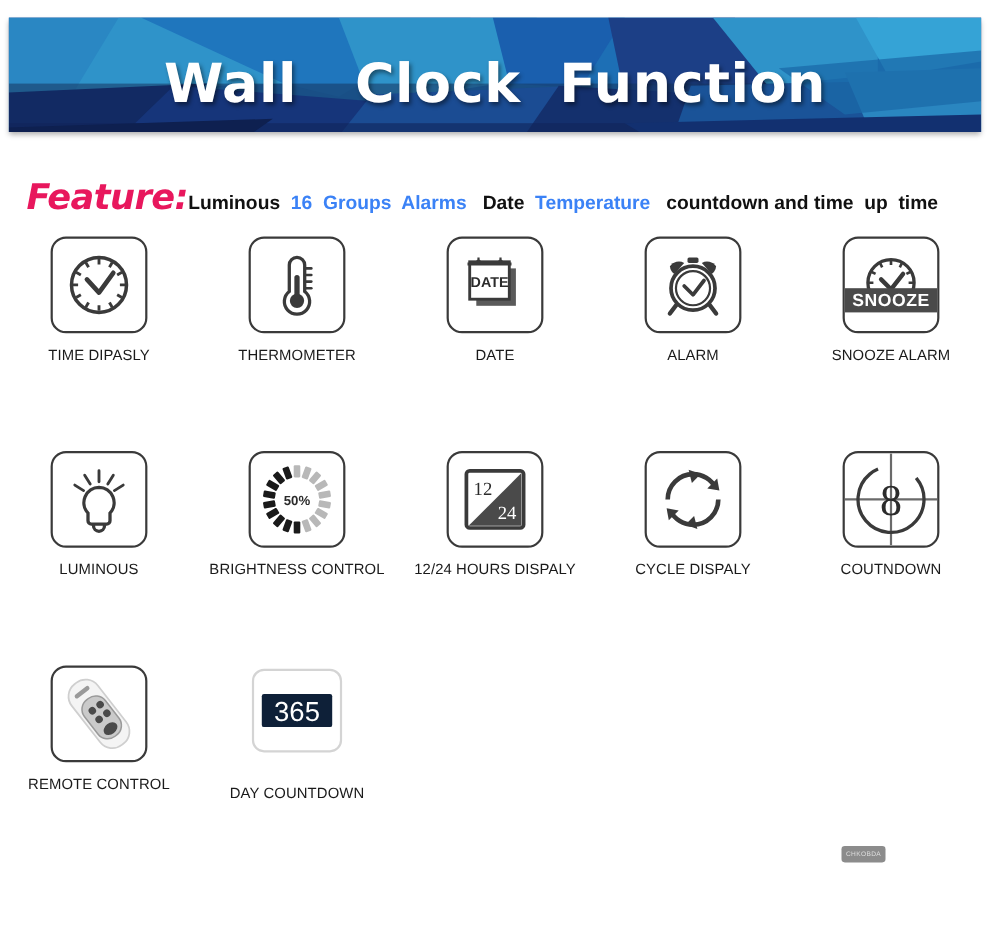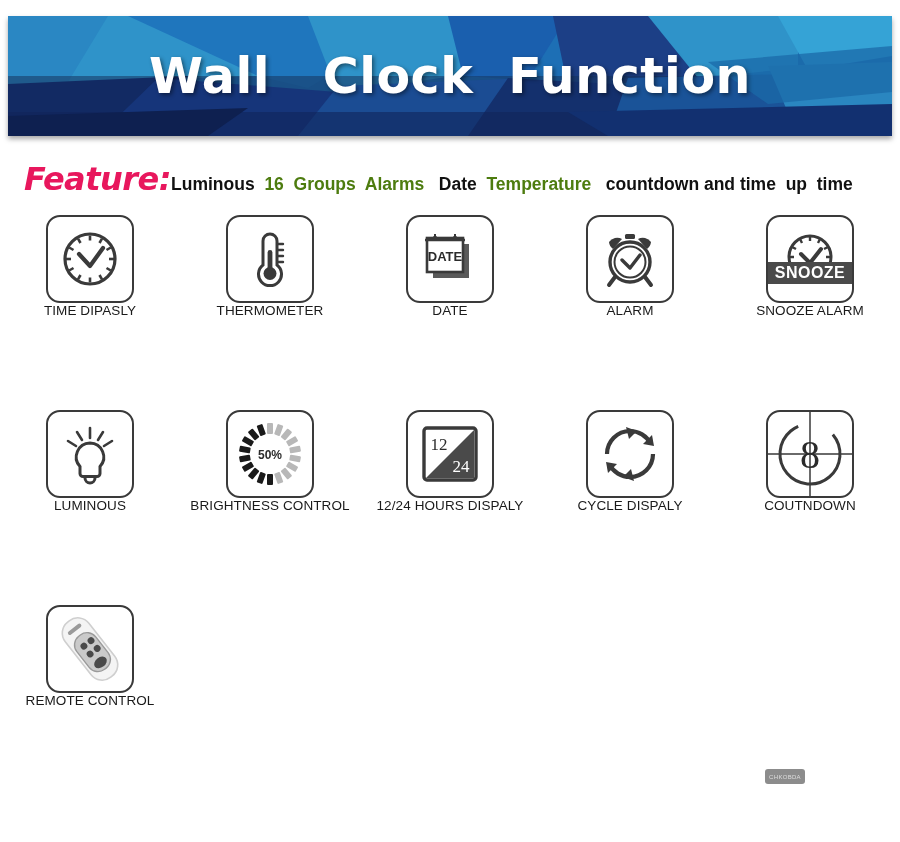--- a/index.html
+++ b/index.html
@@ -14,21 +14,21 @@
     overflow: hidden;
     position: relative;
   }
 
   
   .banner-wrap {
     position: absolute;
     left: 8px;
     top: 16px;
     width: 884px;
-    height: 120px;
+    height: 104px;
     box-shadow: 0 3px 5px rgba(0,0,0,.35);
     overflow: hidden;
     background: #1b5fa8;
     text-align: right;
   }
   .banner-svg { display:block; width:884px; height:120px; }
   .banner-title {
     position: absolute;
     left: 0; top: 0;
     width: 884px; height: 120px;
@@ -63,21 +63,21 @@
     color: #e8175d;
     font-family: "DejaVu Sans", sans-serif;
     letter-spacing: -0.5px;
   }
   .feat-seg {
     font-size: 17.5px;
     font-weight: bold;
     font-family: "Liberation Sans", sans-serif;
   }
   .seg-black { color: #111111; }
-  .seg-purple { color: #4d7c0f; }
+  .seg-purple { color: #3b82f6; }
 
   
   .grid {
     position: absolute;
     left: 0;
     top: 215px;
     width: 900px;
   }
   .row {
     display: flex;
@@ -98,20 +98,21 @@
     background: #ffffff;
     display: flex;
     align-items: center;
     justify-content: center;
     position: relative;
     overflow: hidden;
     box-sizing: border-box;
   }
   .icon-box.noborder { border: none; }
   .cell-label {
+    margin-top: 12px;
     font-size: 13.5px;
     color: #1a1a1a;
     font-family: "Liberation Sans", sans-serif;
     text-align: center;
     letter-spacing: 0.1px;
     white-space: nowrap;
   }
   .cell.lower-label .cell-label { margin-top: 20px; }
 
   svg { display: block; }
@@ -385,18 +386,28 @@
             <circle cx="45" cy="43" r="3.4" fill="#4a4a4a"></circle>
             <ellipse cx="39" cy="56" rx="7" ry="5" fill="#4a4a4a"></ellipse>
             <rect x="31" y="12" width="16" height="4" rx="2" fill="#9a9a9a"></rect>
           </g>
         </svg>
       </div>
       <div class="cell-label">REMOTE CONTROL</div>
     </div>
 
 
+    <div class="cell lower-label">
+      <div class="icon-box noborder">
+        <svg width="88" height="88" viewBox="0 0 88 88">
+          <rect x="4" y="4" width="80" height="74" rx="10" fill="#ffffff" stroke="#d4d4d4" stroke-width="2"></rect>
+          <rect x="12" y="26" width="64" height="30" rx="2" fill="#0e2038"></rect>
+          <text x="44" y="50" text-anchor="middle" font-family="'Liberation Sans',sans-serif" font-size="25" fill="#ffffff">365</text>
+        </svg>
+      </div>
+      <div class="cell-label">DAY COUNTDOWN</div>
+    </div>
 
   </div>
 
 </div>
 
 <div class="watermark">CHKOBDA</div>
 
 </body></html>

